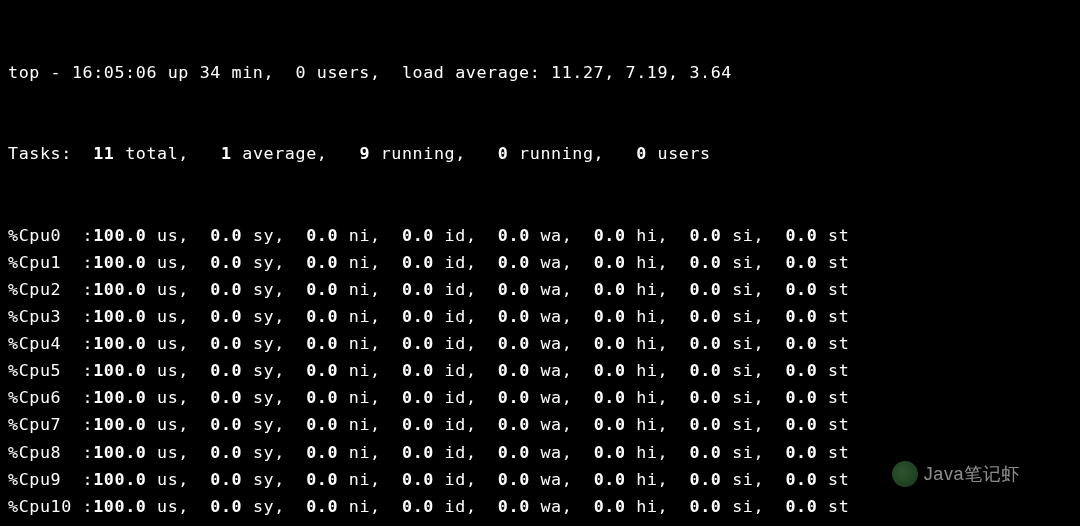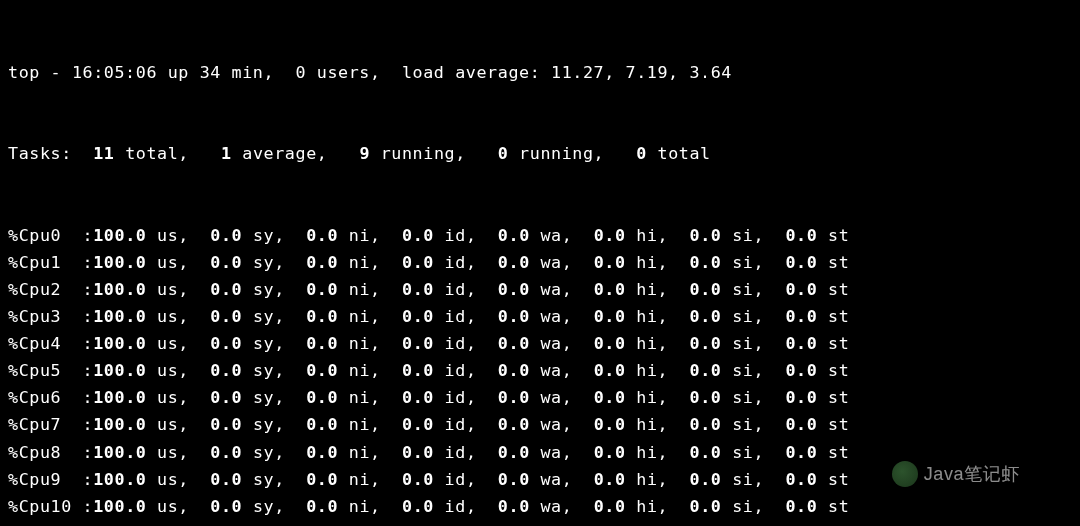--- a/index.html
+++ b/index.html
@@ -38,21 +38,21 @@
     border-radius: 50%;
     background: radial-gradient(circle at 40% 40%, #4a8a4a, #2d5a2d);
     opacity: 0.6;
   }
 </style>
 </head>
 <body>
 
 <div class="terminal">
   <div class="row">top - 16:05:06 up 34 min,  0 users,  load average: 11.27, 7.19, 3.64</div>
-  <div class="row"><span>Tasks:</span><span class="bold">  11 </span><span>total,</span><span class="bold">   1 </span><span>average,</span><span class="bold">   9 </span><span>running,</span><span class="bold">   0 </span><span>running,</span><span class="bold">   0 </span><span>total</span></div>
+  <div class="row"><span>Tasks:</span><span class="bold">  11 </span><span>total,</span><span class="bold">   1 </span><span>average,</span><span class="bold">   9 </span><span>running,</span><span class="bold">   0 </span><span>running,</span><span class="bold">   0 </span><span>users</span></div>
   <div id="cpu-block"><div class="row"><span>%Cpu0  :</span><span class="bold">100.0 </span><span>us,</span><span class="bold">  0.0 </span><span>sy,</span><span class="bold">  0.0 </span><span>ni,</span><span class="bold">  0.0 </span><span>id,</span><span class="bold">  0.0 </span><span>wa,</span><span class="bold">  0.0 </span><span>hi,</span><span class="bold">  0.0 </span><span>si,</span><span class="bold">  0.0 </span><span>st</span></div><div class="row"><span>%Cpu1  :</span><span class="bold">100.0 </span><span>us,</span><span class="bold">  0.0 </span><span>sy,</span><span class="bold">  0.0 </span><span>ni,</span><span class="bold">  0.0 </span><span>id,</span><span class="bold">  0.0 </span><span>wa,</span><span class="bold">  0.0 </span><span>hi,</span><span class="bold">  0.0 </span><span>si,</span><span class="bold">  0.0 </span><span>st</span></div><div class="row"><span>%Cpu2  :</span><span class="bold">100.0 </span><span>us,</span><span class="bold">  0.0 </span><span>sy,</span><span class="bold">  0.0 </span><span>ni,</span><span class="bold">  0.0 </span><span>id,</span><span class="bold">  0.0 </span><span>wa,</span><span class="bold">  0.0 </span><span>hi,</span><span class="bold">  0.0 </span><span>si,</span><span class="bold">  0.0 </span><span>st</span></div><div class="row"><span>%Cpu3  :</span><span class="bold">100.0 </span><span>us,</span><span class="bold">  0.0 </span><span>sy,</span><span class="bold">  0.0 </span><span>ni,</span><span class="bold">  0.0 </span><span>id,</span><span class="bold">  0.0 </span><span>wa,</span><span class="bold">  0.0 </span><span>hi,</span><span class="bold">  0.0 </span><span>si,</span><span class="bold">  0.0 </span><span>st</span></div><div class="row"><span>%Cpu4  :</span><span class="bold">100.0 </span><span>us,</span><span class="bold">  0.0 </span><span>sy,</span><span class="bold">  0.0 </span><span>ni,</span><span class="bold">  0.0 </span><span>id,</span><span class="bold">  0.0 </span><span>wa,</span><span class="bold">  0.0 </span><span>hi,</span><span class="bold">  0.0 </span><span>si,</span><span class="bold">  0.0 </span><span>st</span></div><div class="row"><span>%Cpu5  :</span><span class="bold">100.0 </span><span>us,</span><span class="bold">  0.0 </span><span>sy,</span><span class="bold">  0.0 </span><span>ni,</span><span class="bold">  0.0 </span><span>id,</span><span class="bold">  0.0 </span><span>wa,</span><span class="bold">  0.0 </span><span>hi,</span><span class="bold">  0.0 </span><span>si,</span><span class="bold">  0.0 </span><span>st</span></div><div class="row"><span>%Cpu6  :</span><span class="bold">100.0 </span><span>us,</span><span class="bold">  0.0 </span><span>sy,</span><span class="bold">  0.0 </span><span>ni,</span><span class="bold">  0.0 </span><span>id,</span><span class="bold">  0.0 </span><span>wa,</span><span class="bold">  0.0 </span><span>hi,</span><span class="bold">  0.0 </span><span>si,</span><span class="bold">  0.0 </span><span>st</span></div><div class="row"><span>%Cpu7  :</span><span class="bold">100.0 </span><span>us,</span><span class="bold">  0.0 </span><span>sy,</span><span class="bold">  0.0 </span><span>ni,</span><span class="bold">  0.0 </span><span>id,</span><span class="bold">  0.0 </span><span>wa,</span><span class="bold">  0.0 </span><span>hi,</span><span class="bold">  0.0 </span><span>si,</span><span class="bold">  0.0 </span><span>st</span></div><div class="row"><span>%Cpu8  :</span><span class="bold">100.0 </span><span>us,</span><span class="bold">  0.0 </span><span>sy,</span><span class="bold">  0.0 </span><span>ni,</span><span class="bold">  0.0 </span><span>id,</span><span class="bold">  0.0 </span><span>wa,</span><span class="bold">  0.0 </span><span>hi,</span><span class="bold">  0.0 </span><span>si,</span><span class="bold">  0.0 </span><span>st</span></div><div class="row"><span>%Cpu9  :</span><span class="bold">100.0 </span><span>us,</span><span class="bold">  0.0 </span><span>sy,</span><span class="bold">  0.0 </span><span>ni,</span><span class="bold">  0.0 </span><span>id,</span><span class="bold">  0.0 </span><span>wa,</span><span class="bold">  0.0 </span><span>hi,</span><span class="bold">  0.0 </span><span>si,</span><span class="bold">  0.0 </span><span>st</span></div><div class="row"><span>%Cpu10 :</span><span class="bold">100.0 </span><span>us,</span><span class="bold">  0.0 </span><span>sy,</span><span class="bold">  0.0 </span><span>ni,</span><span class="bold">  0.0 </span><span>id,</span><span class="bold">  0.0 </span><span>wa,</span><span class="bold">  0.0 </span><span>hi,</span><span class="bold">  0.0 </span><span>si,</span><span class="bold">  0.0 </span><span>st</span></div><div class="row"><span>%Cpu11 :</span><span class="bold">100.0 </span><span>us,</span><span class="bold">  0.0 </span><span>sy,</span><span class="bold">  0.0 </span><span>ni,</span><span class="bold">  0.0 </span><span>id,</span><span class="bold">  0.0 </span><span>wa,</span><span class="bold">  0.0 </span><span>hi,</span><span class="bold">  0.0 </span><span>si,</span><span class="bold">  0.0 </span><span>st</span></div></div>
   
   
   
   
   
 </div>
 
 <div class="watermark">
   <span class="wm-icon"></span>

